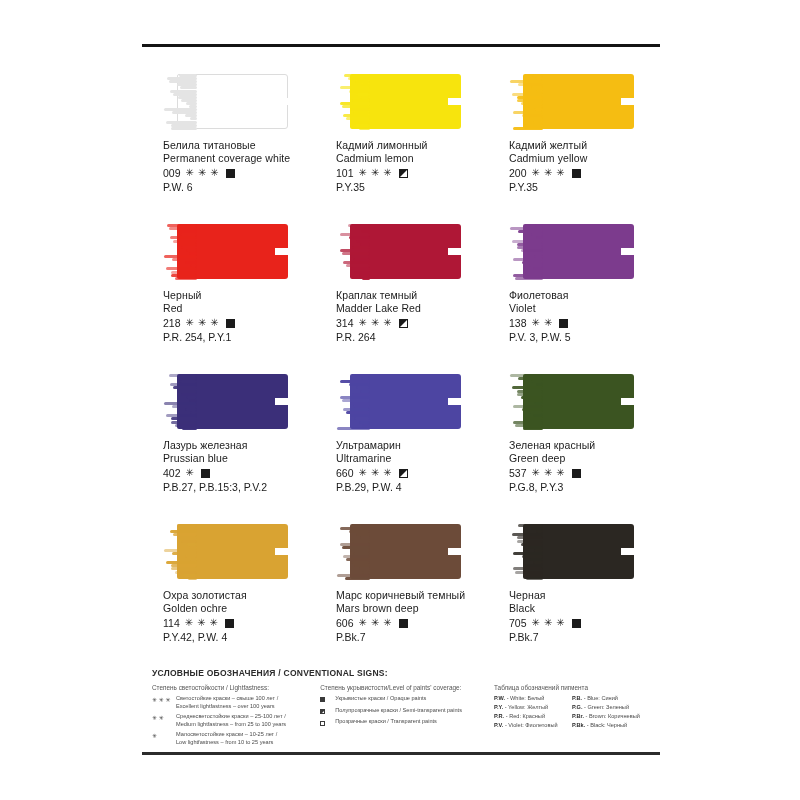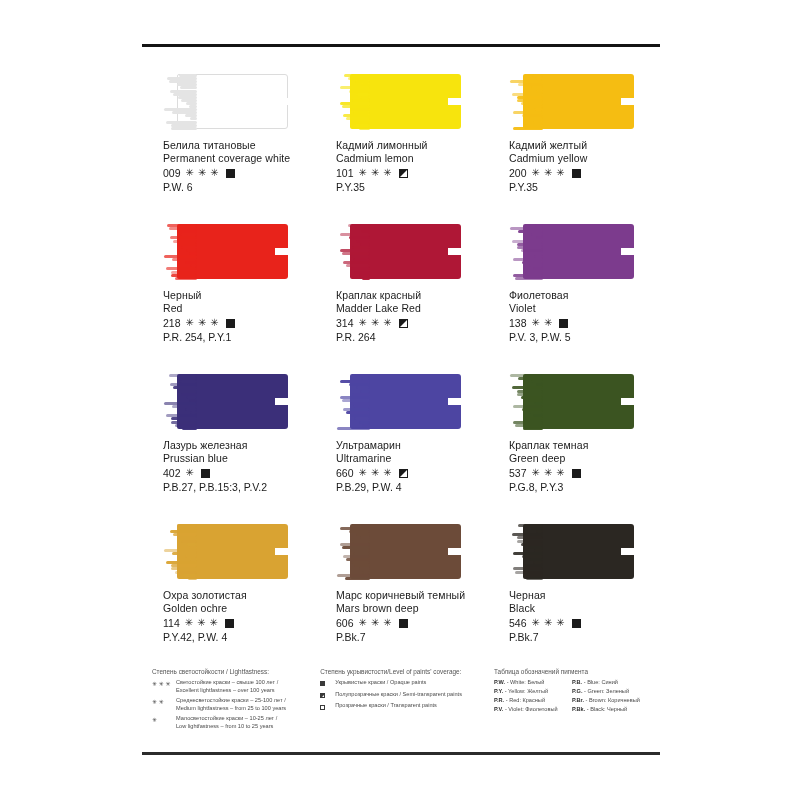--- a/index.html
+++ b/index.html
@@ -406,21 +406,21 @@
               <span style="width: 27px; top: 37.2px; background: rgb(175, 23, 54); opacity: 0.655294;"></span>
               <span style="width: 24px; top: 40.3px; background: rgb(175, 23, 54); opacity: 0.478824;"></span>
               <span style="width: 19px; top: 43.4px; background: rgb(175, 23, 54); opacity: 0.890588;"></span>
               <span style="width: 16px; top: 46.5px; background: rgb(175, 23, 54); opacity: 0.714118;"></span>
               <span style="width: 11px; top: 49.6px; background: rgb(175, 23, 54); opacity: 0.537647;"></span>
               <span style="width: 8px; top: 52.7px; background: rgb(175, 23, 54); opacity: 0.949412;"></span>
             </div>
           </div>
         </div>
         <div class="caption">
-          <div class="name-ru">Краплак красный</div>
+          <div class="name-ru">Краплак темный</div>
           <div class="name-en">Madder Lake Red</div>
           <div class="codeline">
             <span>314</span>
             <span class="stars">
               <i>✳</i>
               <i>✳</i>
               <i>✳</i>
             </span>
             <span class="cov semi"></span>
           </div>
@@ -571,21 +571,21 @@
               <span style="width: 14px; top: 37.2px; background: rgb(59, 84, 33); opacity: 0.655294;"></span>
               <span style="width: 10px; top: 40.3px; background: rgb(59, 84, 33); opacity: 0.478824;"></span>
               <span style="width: 18px; top: 43.4px; background: rgb(59, 84, 33); opacity: 0.890588;"></span>
               <span style="width: 30px; top: 46.5px; background: rgb(59, 84, 33); opacity: 0.714118;"></span>
               <span style="width: 28px; top: 49.6px; background: rgb(59, 84, 33); opacity: 0.537647;"></span>
               <span style="width: 20px; top: 52.7px; background: rgb(59, 84, 33); opacity: 0.949412;"></span>
             </div>
           </div>
         </div>
         <div class="caption">
-          <div class="name-ru">Краплак темная</div>
+          <div class="name-ru">Зеленая красный</div>
           <div class="name-en">Green deep</div>
           <div class="codeline">
             <span>537</span>
             <span class="stars">
               <i>✳</i>
               <i>✳</i>
               <i>✳</i>
             </span>
             <span class="cov opaque"></span>
           </div>
@@ -700,36 +700,37 @@
               <span style="width: 28px; top: 46.5px; background: rgb(43, 39, 34); opacity: 0.42;"></span>
               <span style="width: 20px; top: 49.6px; background: rgb(43, 39, 34); opacity: 0.831765;"></span>
               <span style="width: 17px; top: 52.7px; background: rgb(43, 39, 34); opacity: 0.655294;"></span>
             </div>
           </div>
         </div>
         <div class="caption">
           <div class="name-ru">Черная</div>
           <div class="name-en">Black</div>
           <div class="codeline">
-            <span>546</span>
+            <span>705</span>
             <span class="stars">
               <i>✳</i>
               <i>✳</i>
               <i>✳</i>
             </span>
             <span class="cov opaque"></span>
           </div>
           <div class="pigment">P.Bk.7</div>
         </div>
       </div>
     </div>
 
   <div class="rule-bottom"></div>
 
   <div class="legend">
+    <div class="legend-title">УСЛОВНЫЕ ОБОЗНАЧЕНИЯ / CONVENTIONAL SIGNS:</div>
     <div class="legend-cols">
 
       <div class="lcol-1">
         <div class="lhead">Степень светостойкости / Lightfastness:</div>
         <div id="lf-rows">
             <div class="lrow">
               <div class="mark">✳ ✳ ✳</div>
               <div class="txt"><span>Светостойкие краски – свыше 100 лет /</span><span class="l2">Excellent lightfastness – over 100 years</span></div>
             </div>
             <div class="lrow">

